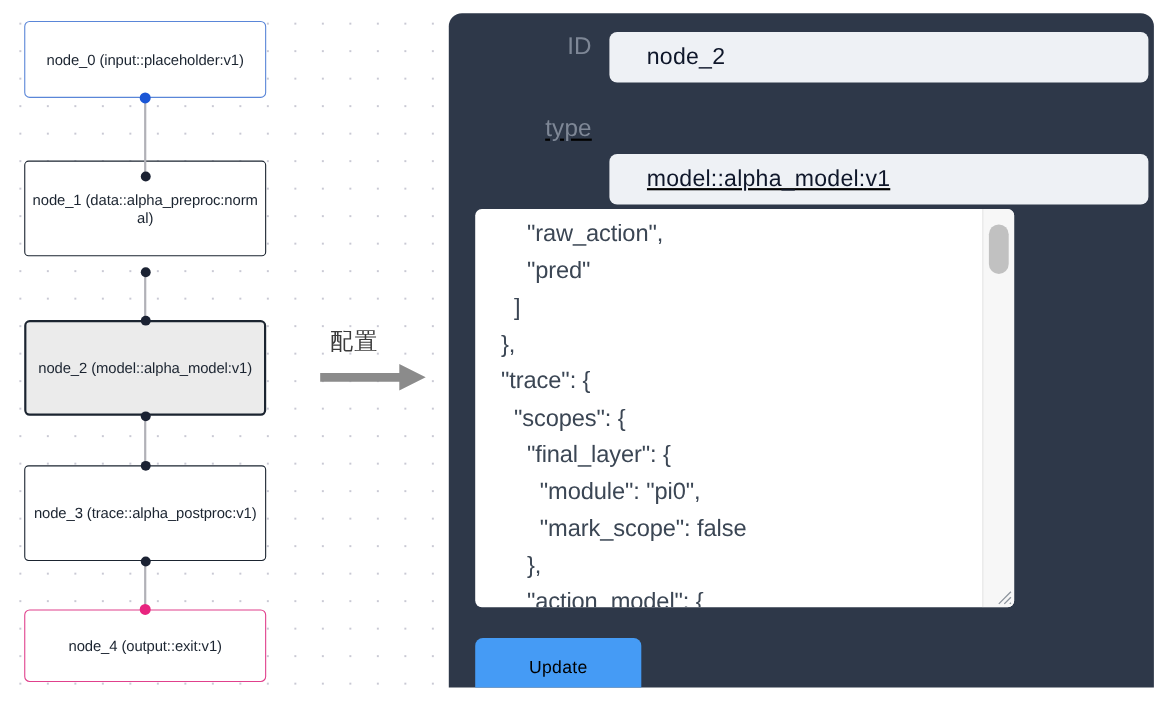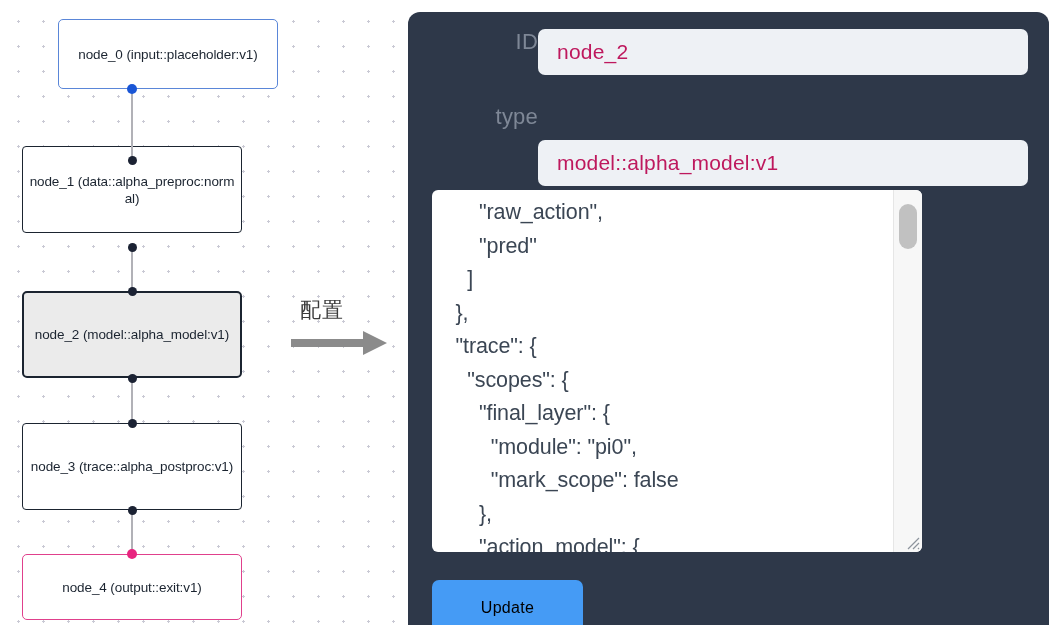--- a/index.html
+++ b/index.html
@@ -45,21 +45,20 @@
     line-height: 17px;
     letter-spacing: -0.1px;
     padding: 2px 6px;
     box-shadow: 0 0 0 0 rgba(0,0,0,0);
   }
   .node .lbl { display: block; width: 100%; word-break: break-all; }
 
   .node.input-node {
     border: 1.6px solid #5a86d8;
     border-radius: 5px;
-    margin-left: 36px;
   }
   .node.selected-node {
     border: 2.2px solid #1b2430;
     background: #ebebeb;
     border-radius: 5px;
   }
   .node.output-node {
     border: 1.8px solid #e0408c;
     border-radius: 5px;
   }
@@ -126,40 +125,40 @@
     position: absolute;
     display: flex;
     align-items: flex-start;
   }
   .field-label {
     color: #7e8796;
     font-size: 22px;
     letter-spacing: 0.2px;
     text-align: right;
     width: 106px;
-    padding-right: 0px;
+    padding-right: 16px;
     flex: 0 0 auto;
   }
   .text-input {
     box-sizing: border-box;
     background: #eef1f5;
     border: none;
     border-radius: 7px;
-    color: #be185d;
+    color: #0f172a;
     font-size: 21px;
     font-family: "Liberation Sans", sans-serif;
-    padding: 0 19px;
+    padding: 0 34px;
     outline: none;
     letter-spacing: 0.2px;
   }
 
   #row-id { left: 24px; top: 17px; }
   #row-id .text-input { width: 490px; height: 46px; line-height: 46px; }
 
-  #row-type { left: 24px; top: 92px; }
+  #row-type { left: 24px; top: 92px; text-decoration: underline; }
   #row-type .text-input { width: 490px; height: 46px; line-height: 46px; margin-top: 36px; }
 
   #row-config { left: 24px; top: 178px; }
   #row-config .field-label { padding-top: 16px; }
 
   
   .config-box {
     position: relative;
     width: 490px;
     height: 362px;

